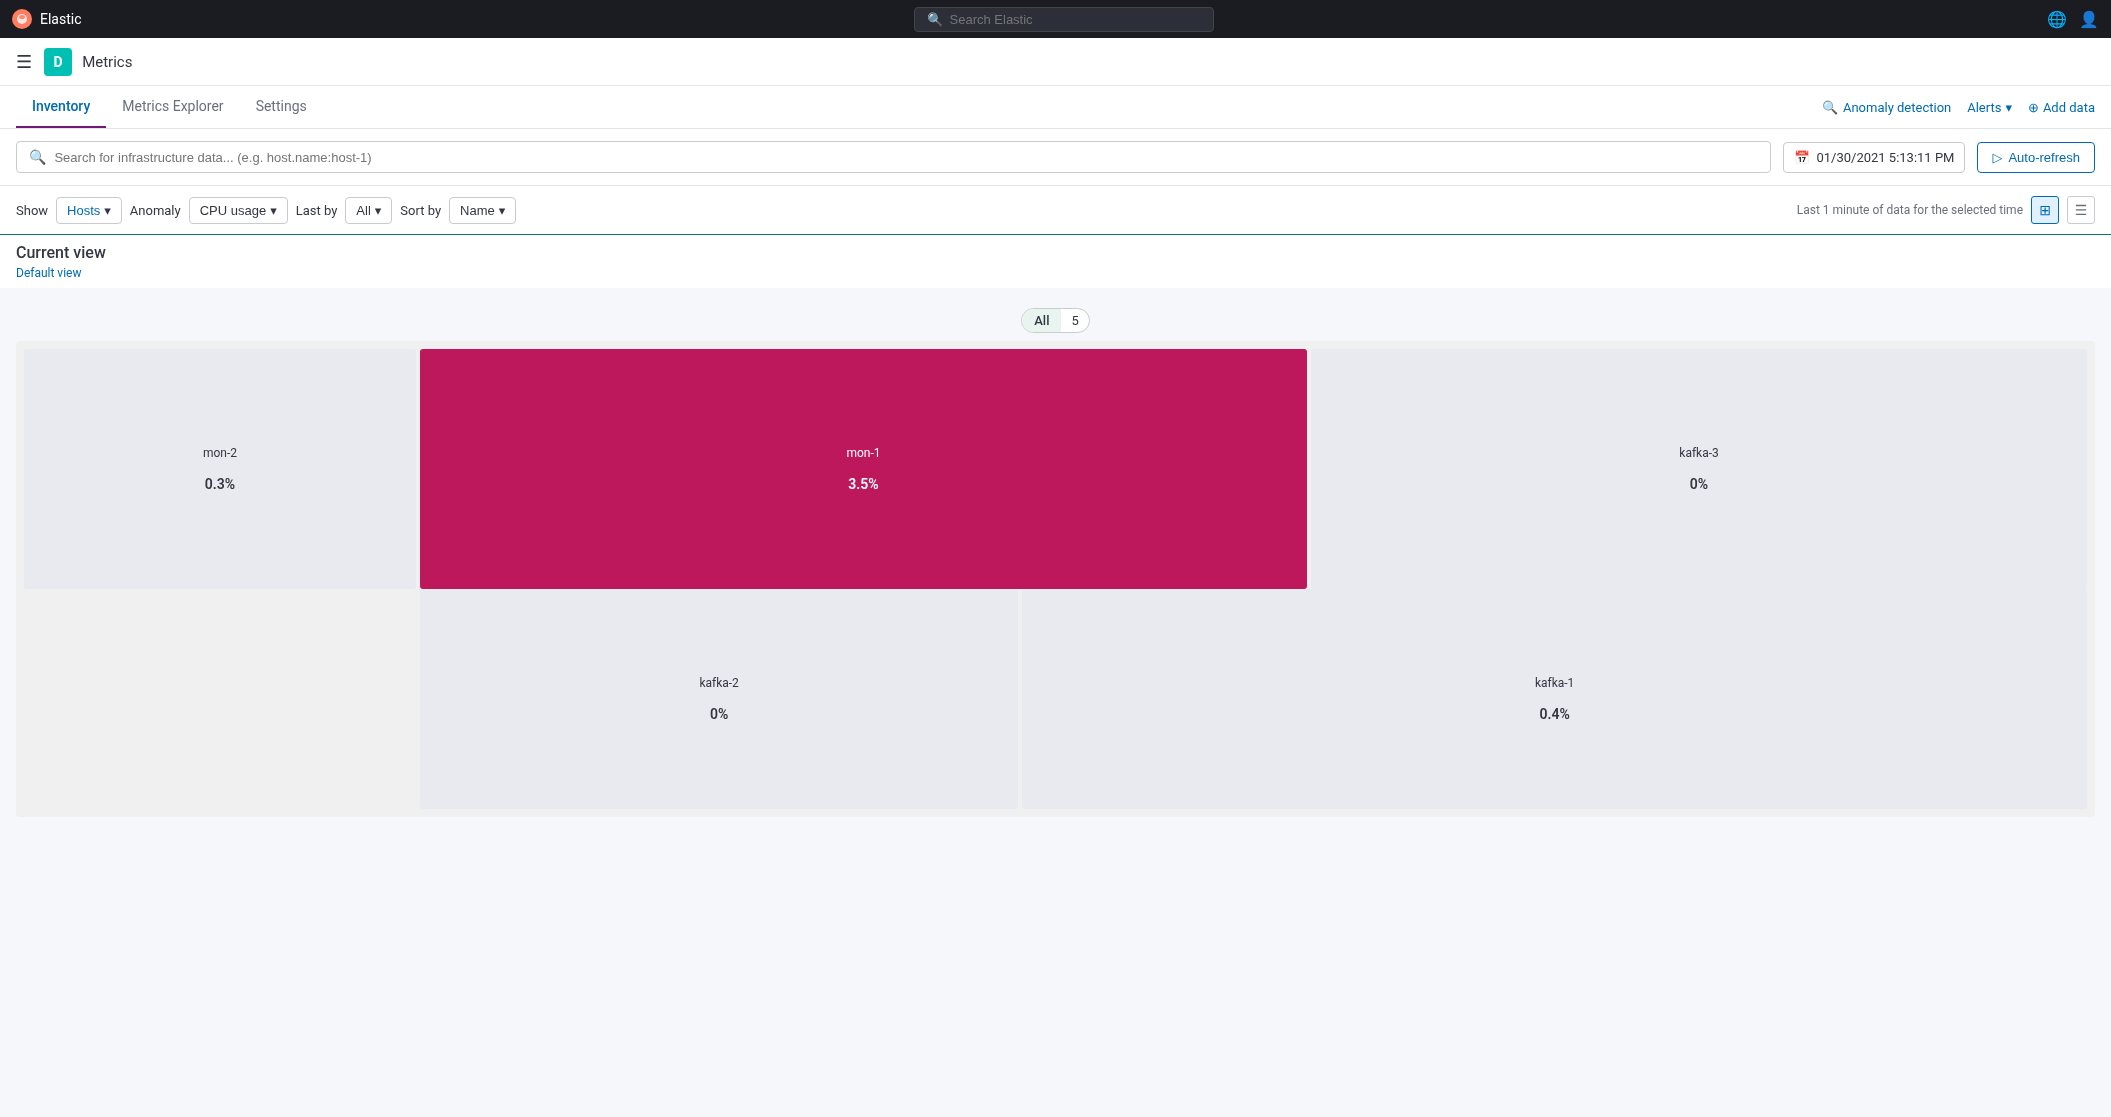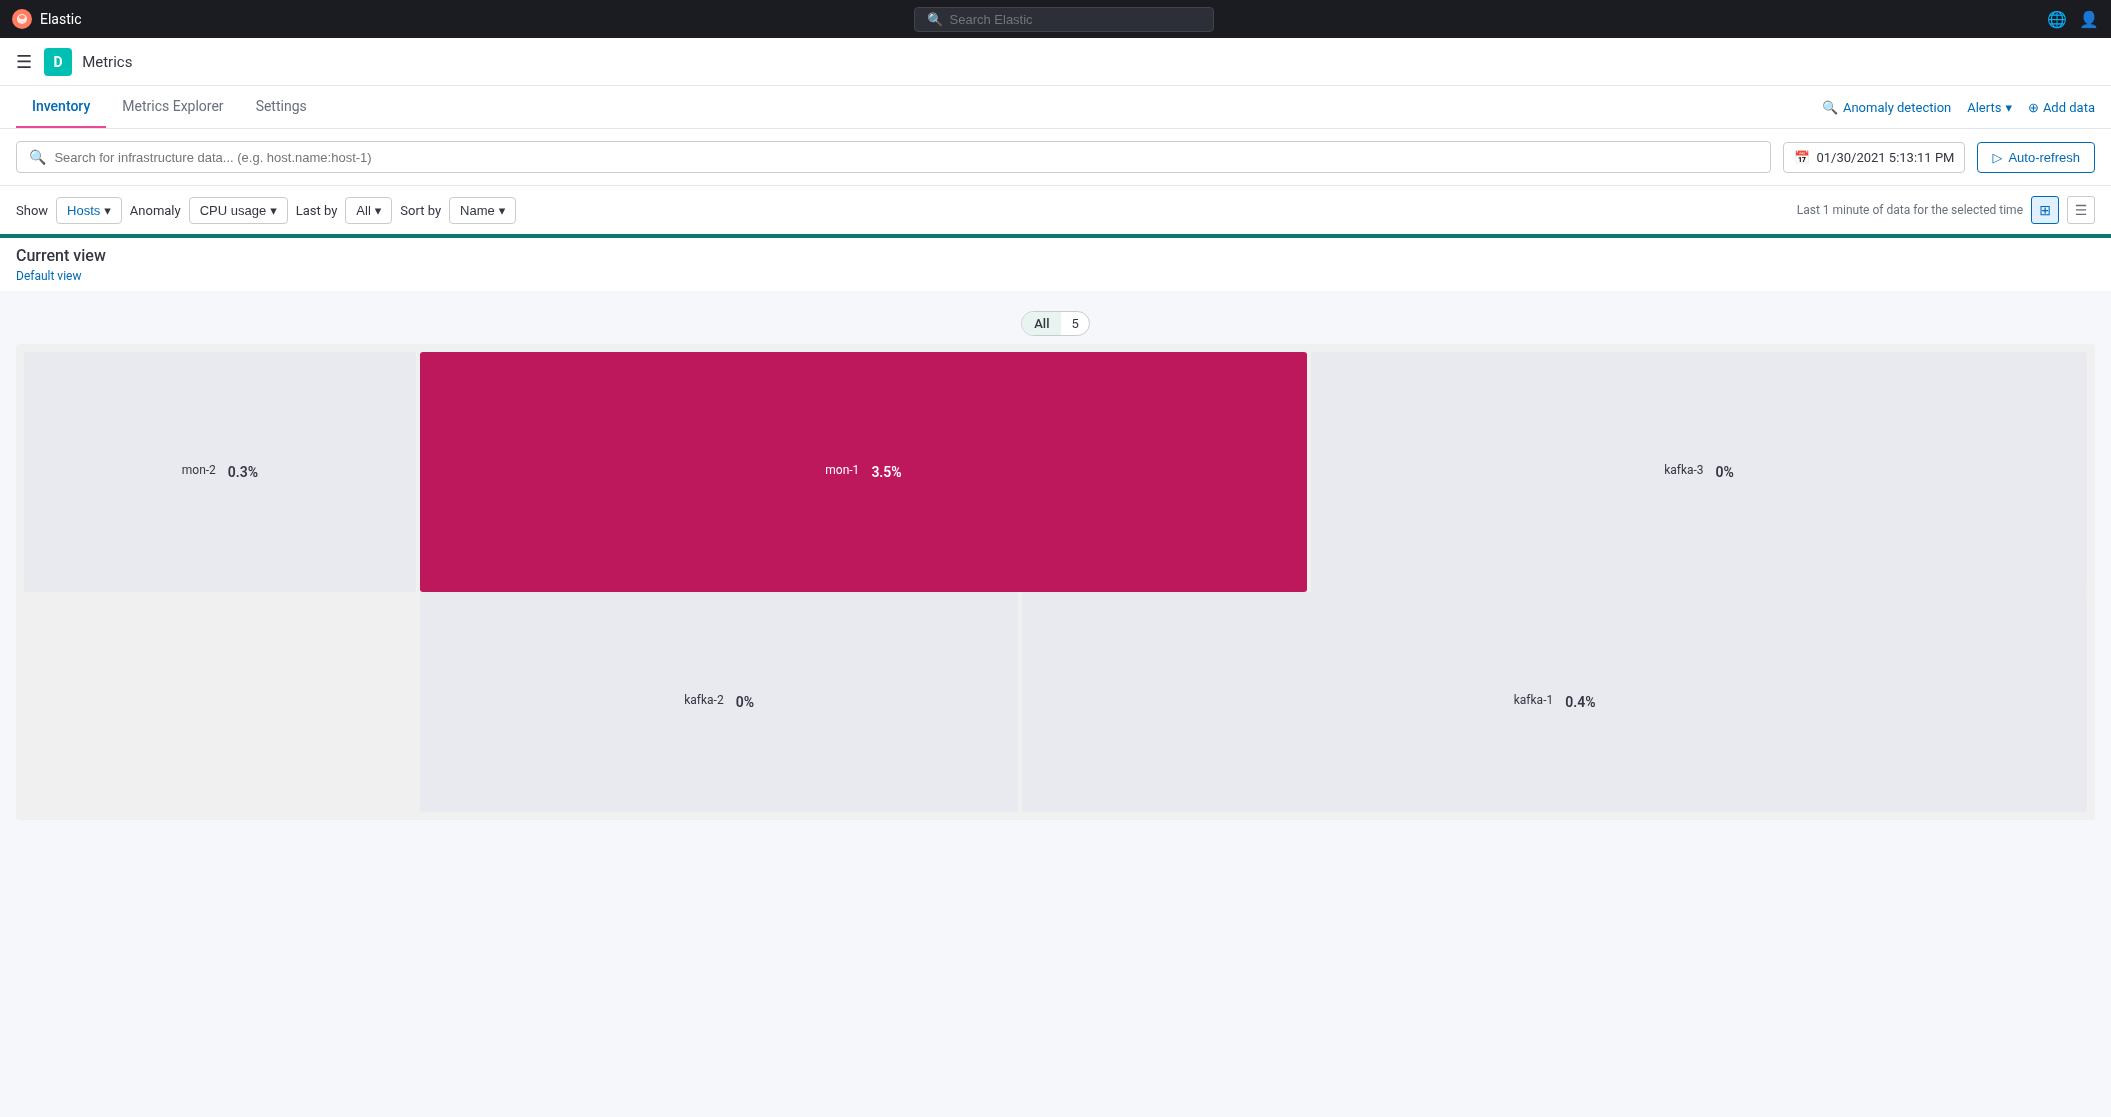--- a/index.html
+++ b/index.html
@@ -57,21 +57,21 @@
     .tab {
       padding: 12px 16px;
       font-size: 14px;
       color: #69707d;
       cursor: pointer;
       border-bottom: 2px solid transparent;
       text-decoration: none;
     }
     .tab.active {
       color: #006bb4;
-      border-bottom: 2px solid #ec4899;
+      border-bottom: 2px solid #701a75;
       font-weight: 500;
     }
     .tabs-right {
       margin-left: auto;
       display: flex;
       align-items: center;
       gap: 16px;
     }
     .tabs-right-btn {
       display: flex; align-items: center; gap: 4px;
@@ -109,21 +109,21 @@
       color: #006bb4; border-radius: 4px;
       padding: 7px 14px; font-size: 13px; cursor: pointer; white-space: nowrap;
     }
 
     
     .filter-bar {
       padding: 10px 16px;
       display: flex;
       align-items: center;
       gap: 8px;
-      border-bottom: 4px solid #0f766e;
+      border-bottom: 1px solid #0f766e;
       background: #fff;
     }
     .filter-label { font-size: 13px; color: #343741; }
     .filter-btn {
       display: flex; align-items: center; gap: 4px;
       border: 1px solid #c9cbcd; border-radius: 4px;
       padding: 5px 10px; font-size: 13px; cursor: pointer;
       background: #fff; color: #343741;
     }
     .filter-btn-accent { color: #006bb4; font-weight: 500; }
@@ -181,21 +181,21 @@
       position: relative;
     }
     .treemap-row {
       display: flex;
       gap: 4px;
     }
     .treemap-cell {
       background: #e8eaf0;
       border-radius: 3px;
       display: flex;
-      flex-direction: row;
+      flex-direction: column;
       align-items: center;
       justify-content: center;
       padding: 8px;
       cursor: pointer;
       transition: background 0.2s;
       gap: 12px;
     }
     .treemap-cell-name { font-size: 12px; color: #343741; margin-bottom: 4px; }
     .treemap-cell-value { font-size: 14px; font-weight: 600; color: #343741; }
     .treemap-cell.blue { background: #be185d; }

